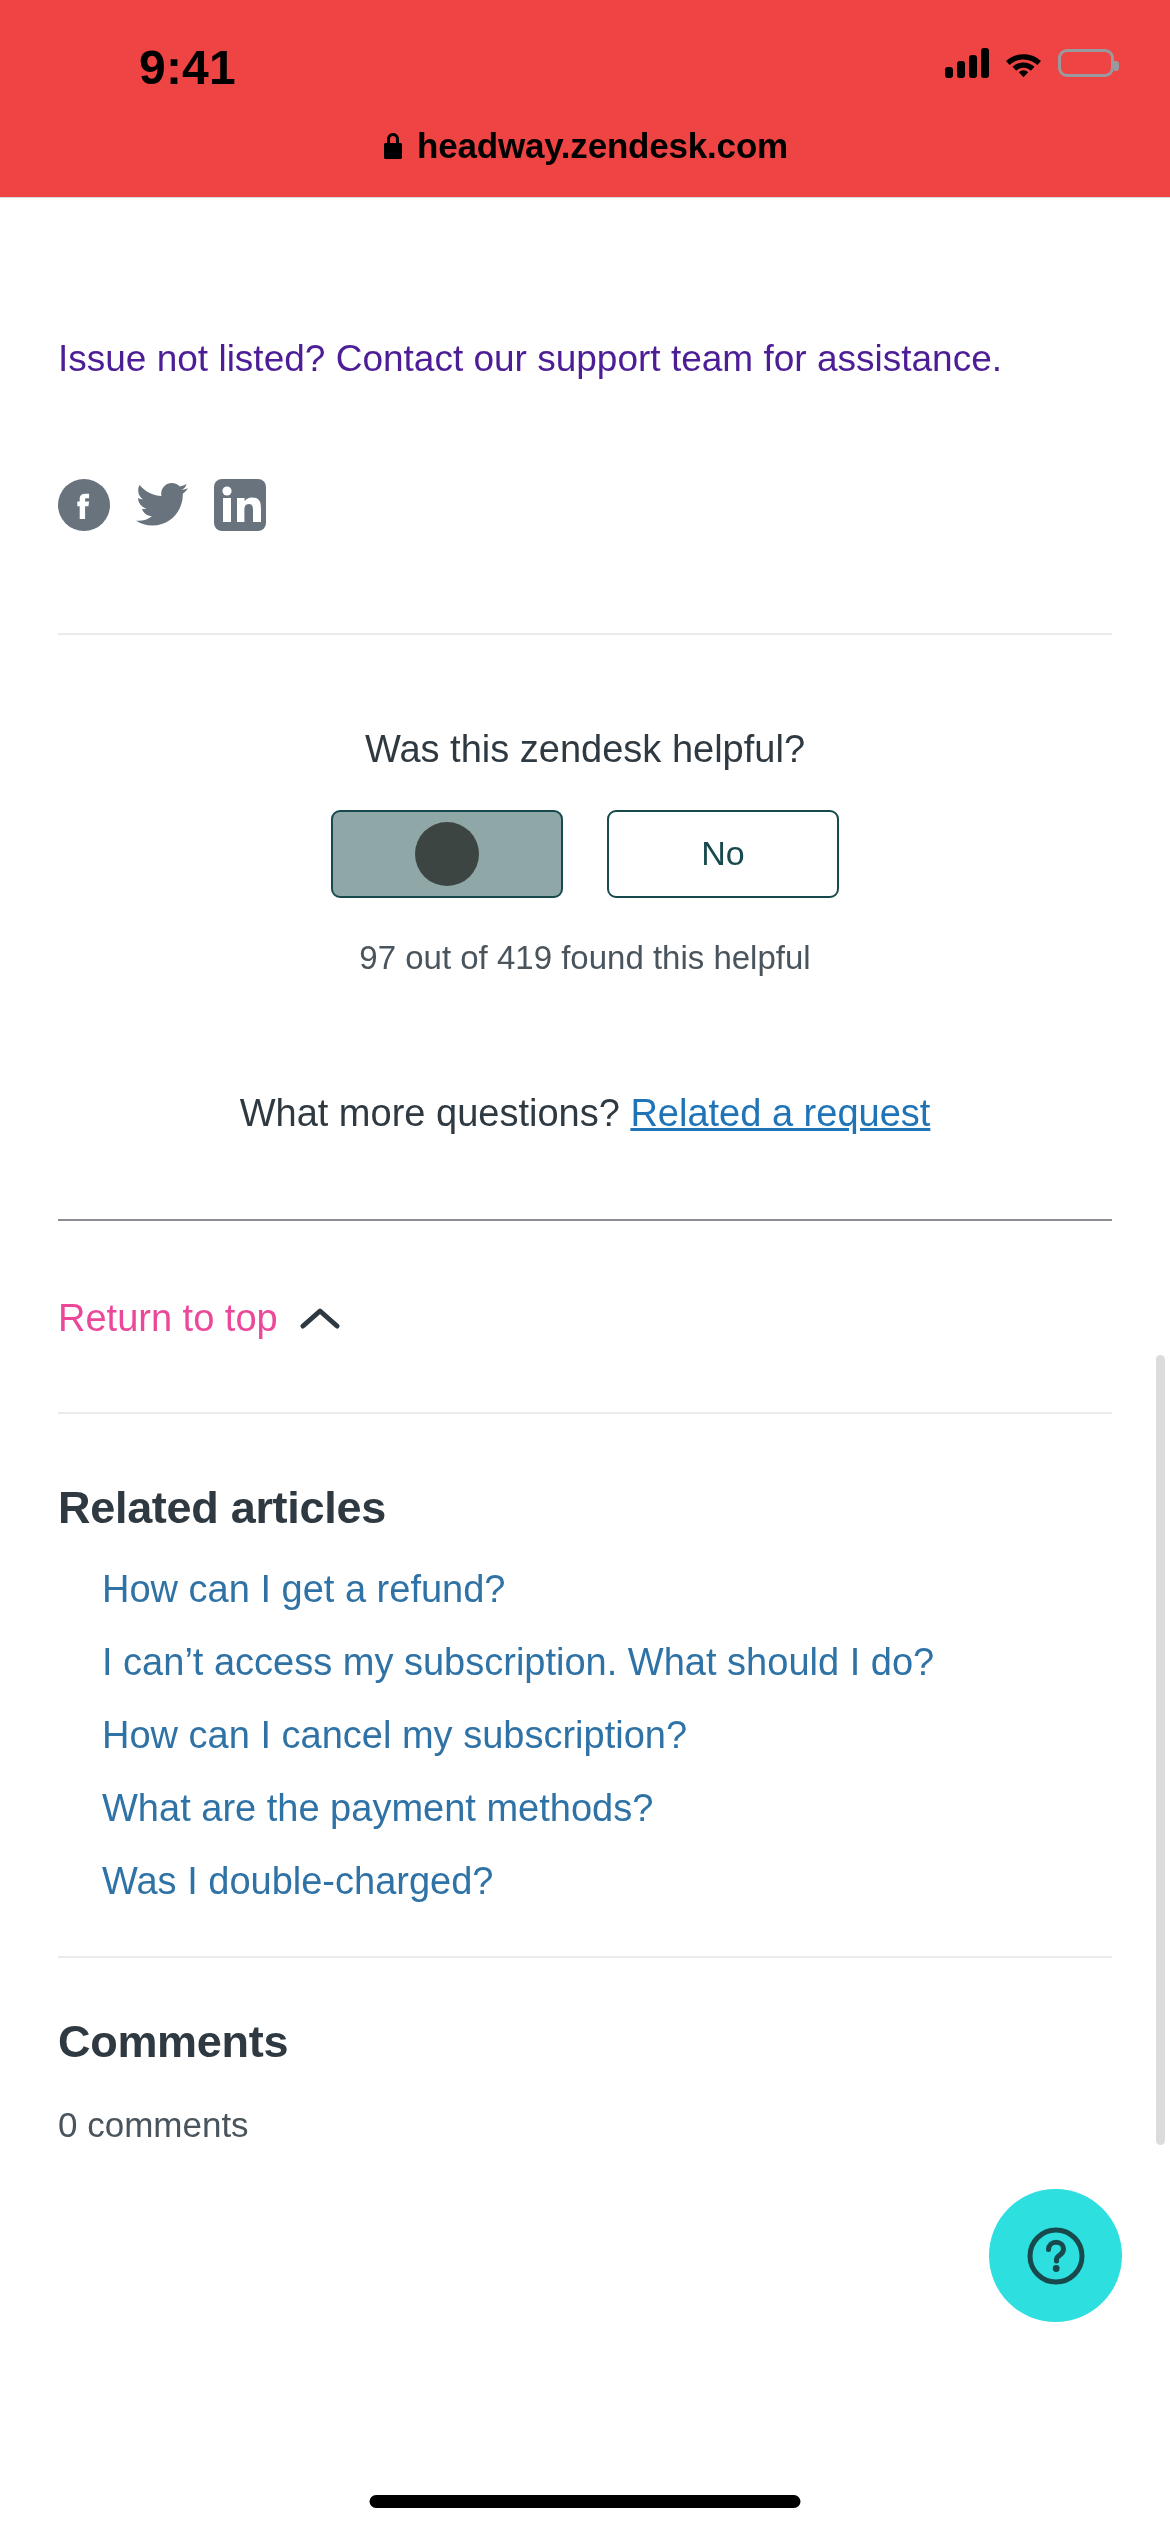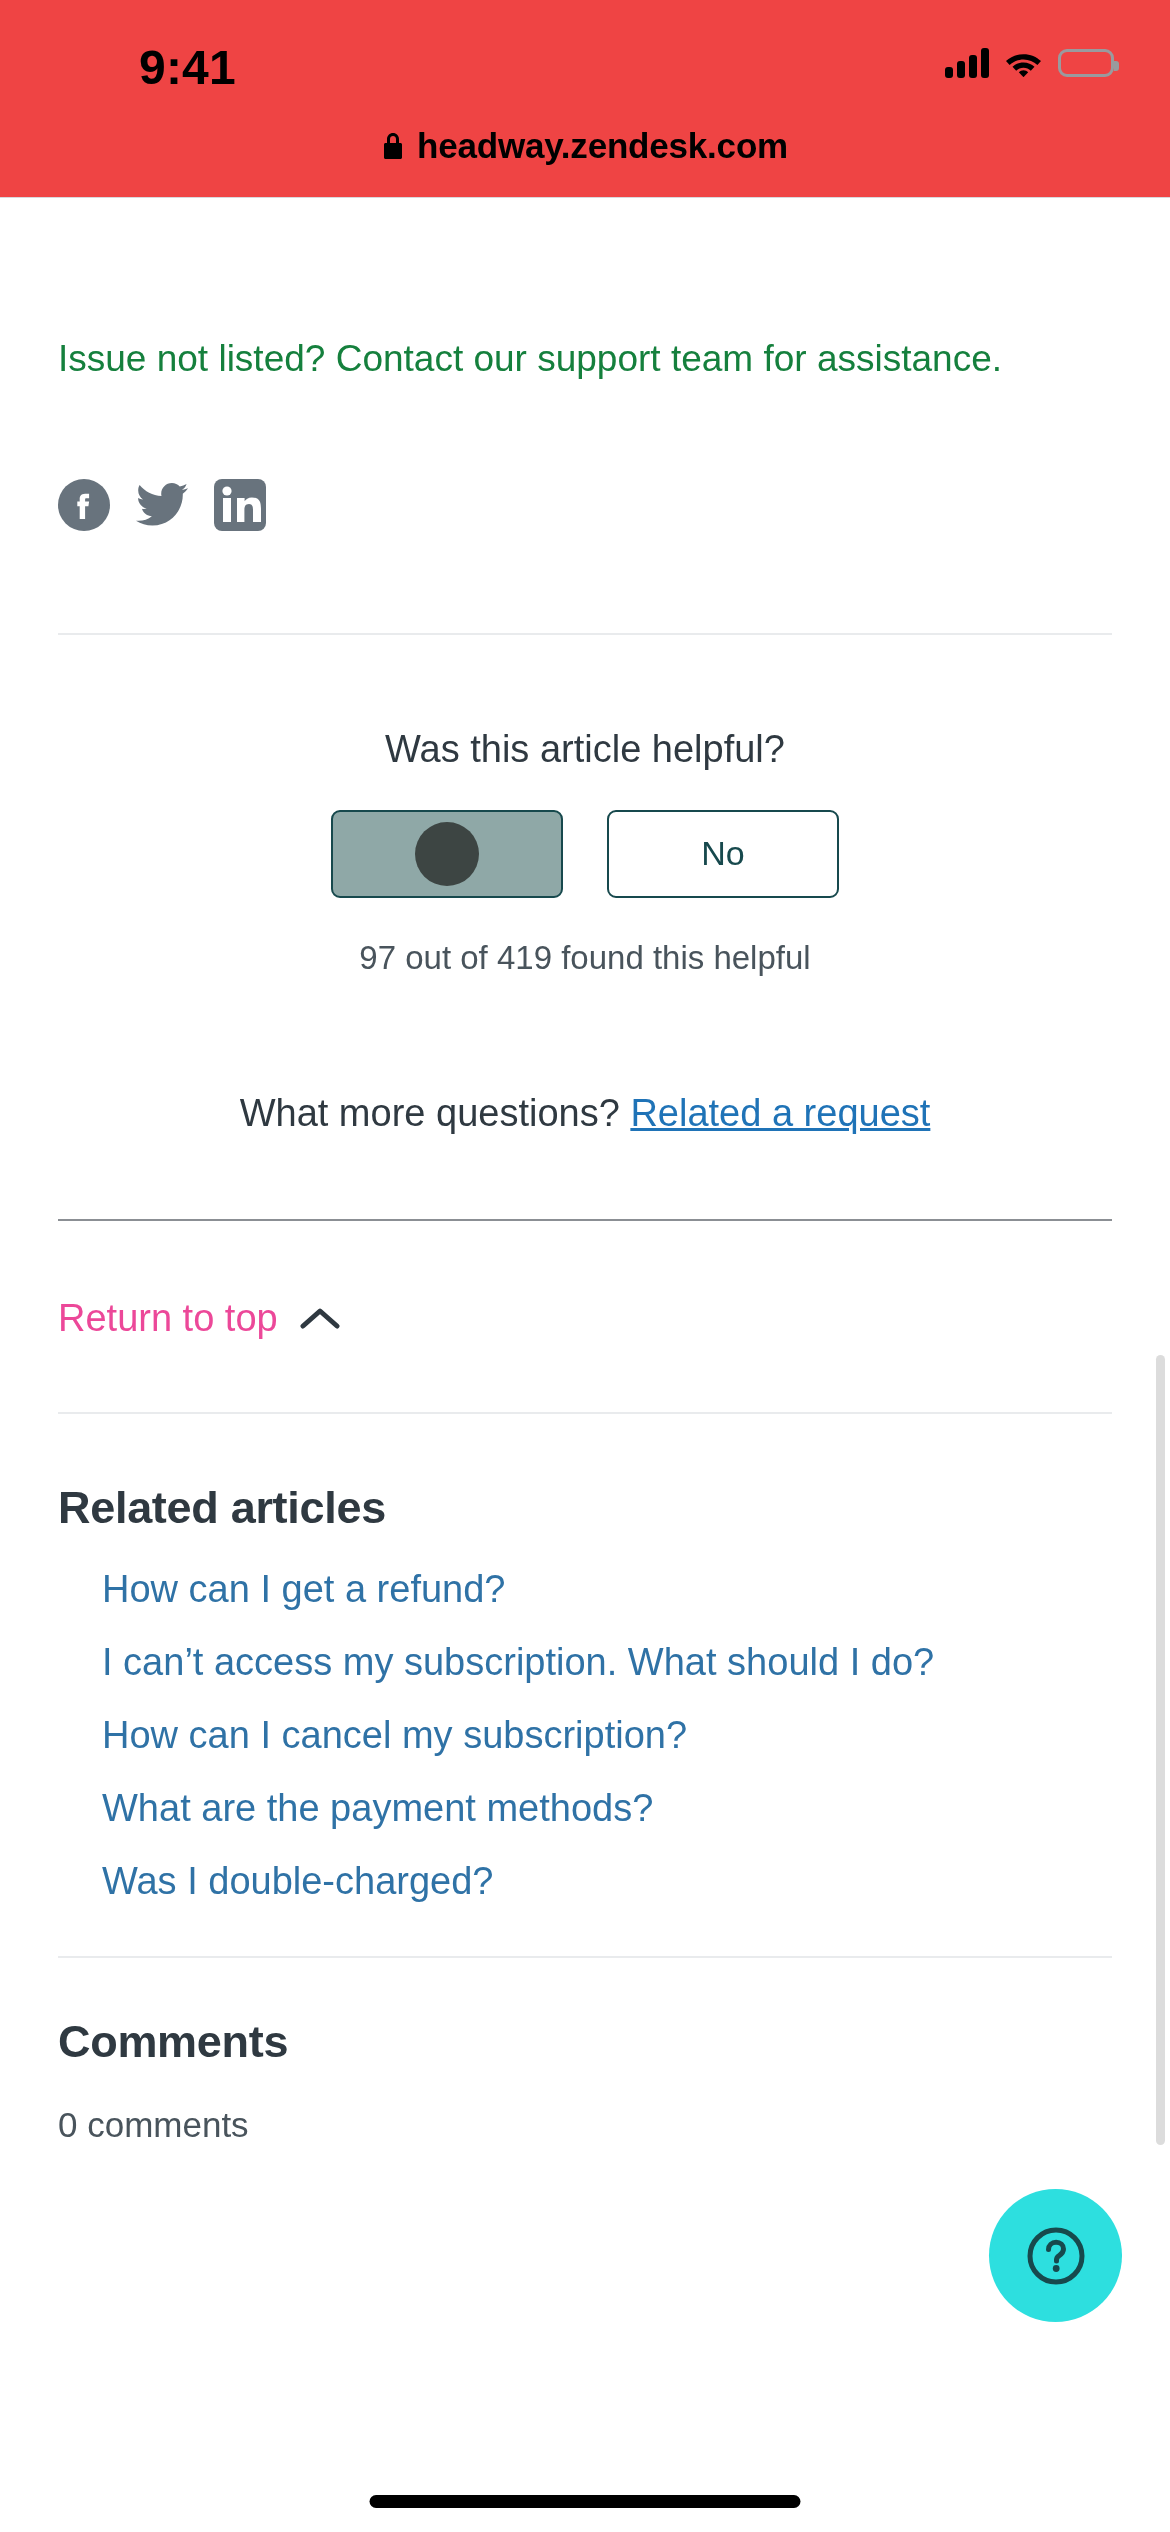--- a/index.html
+++ b/index.html
@@ -58,21 +58,21 @@
   .url-text{ font-size:35px; font-weight:700; color:#000; letter-spacing:-0.2px; }
 
   
   .page{
     position:absolute; top:199px; left:0; width:1170px; height:2333px;
     background:#fff;
   }
   .inner{ padding:0 58px; }
 
   .intro{
-    font-size:37px; line-height:1.62; color:#15803d;
+    font-size:37px; line-height:1.62; color:#4c1d95;
     padding-top:130px;
   }
 
   .social-row{
     display:flex; align-items:center; gap:26px;
     margin-top:90px;
   }
   .social-row svg{ display:block; }
 
   .hr{
@@ -223,21 +223,21 @@
           <rect x="9" y="19" width="8" height="24" fill="#fff"></rect>
           <circle cx="13" cy="12" r="4.6" fill="#fff"></circle>
           <path d="M23 19h7.6v3.3c1.1-2 3.6-3.9 7.3-3.9 7.8 0 9.1 4.9 9.1 11.4V43h-8V31.5c0-2.8-.1-6.4-4-6.4-4 0-4.6 3-4.6 6.2V43h-7.4V19z" fill="#fff"></path>
         </svg>
       </a>
     </div>
 
     <hr class="hr hr-1">
 
     <div class="helpful-block">
-      <div class="helpful-q">Was this article helpful?</div>
+      <div class="helpful-q">Was this zendesk helpful?</div>
       <div class="vote-row">
         <button class="vote-btn selected">
           <span>Yes</span>
           <span class="cursor-dot"></span>
         </button>
         <button class="vote-btn">
           <span>No</span>
         </button>
       </div>
       <div class="helpful-count">97 out of 419 found this helpful</div>

